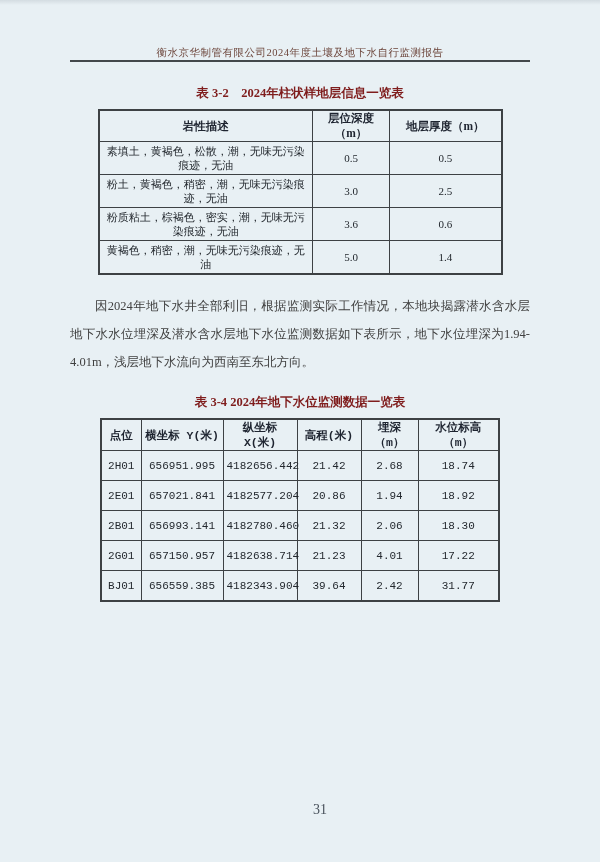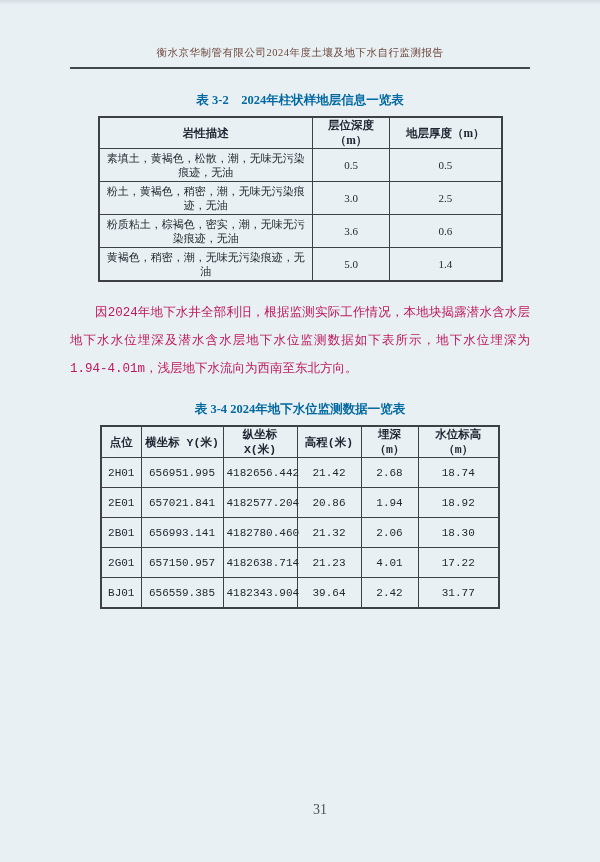--- a/index.html
+++ b/index.html
@@ -19,29 +19,29 @@
     position: absolute; top: 0; left: 0; right: 0; height: 5px;
     background: linear-gradient(180deg, #c3ccd2 0%, #e8f0f4 100%);
     opacity: .55;
   }
   .doc-header {
     margin: 46px 70px 0 70px;
     text-align: center;
     font-size: 10.5px;
     letter-spacing: .5px;
     color: #6d463c;
-    padding-bottom: 7px;
+    padding-bottom: 0;
     border-bottom: 2px solid #43484b;
   }
   .table-title {
     margin-top: 23px;
     text-align: center;
     font-size: 12.5px;
     font-weight: bold;
-    color: #0369a1;
+    color: #7f1d1d;
   }
   .table-title.second { margin-top: 18px; }
   table {
     border-collapse: collapse;
     margin: 7px auto 17px auto;
     table-layout: fixed;
     color: #23282e;
   }
   table, th, td { border: 1px solid #3d4144; }
   table { border-width: 2px; }
@@ -64,22 +64,21 @@
   .t1 { width: 403px; }
   .t1 td { height: 26px; }
   .t2 { width: 398px; font-family: Liberation Mono, monospace; }
   .t2 td { height: 25px; }
   .body-text {
     margin: 11px 70px 0 70px;
     font-size: 12.5px;
     line-height: 28px;
     text-align: justify;
     text-indent: 2em;
-    color: #be185d;
-    font-family: Liberation Mono, monospace;
+    color: #404040;
   }
   .page-number {
     position: absolute;
     bottom: 44px; left: 0; right: 0;
     text-align: center;
     font-size: 14px;
     color: #47505a;
     margin-left: 40px;
   }
 </style>

